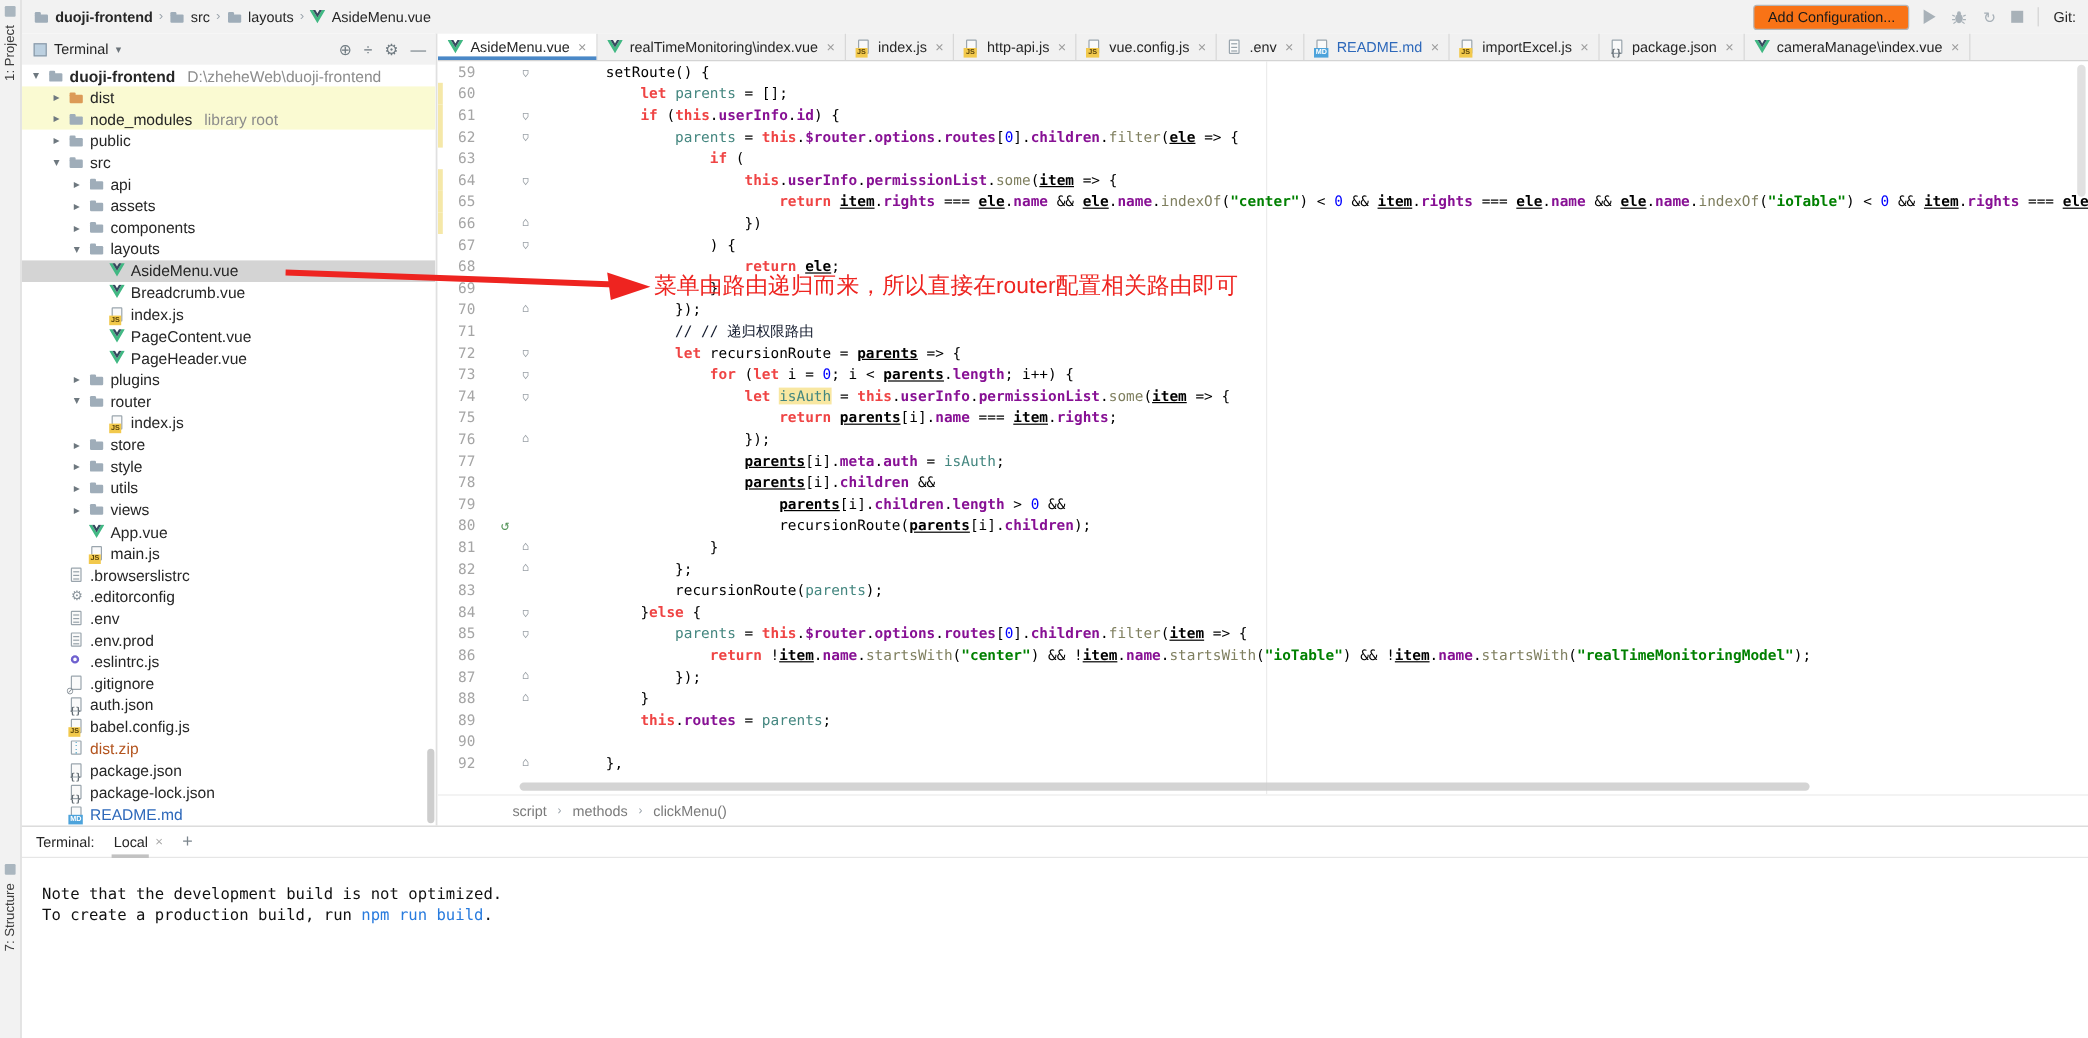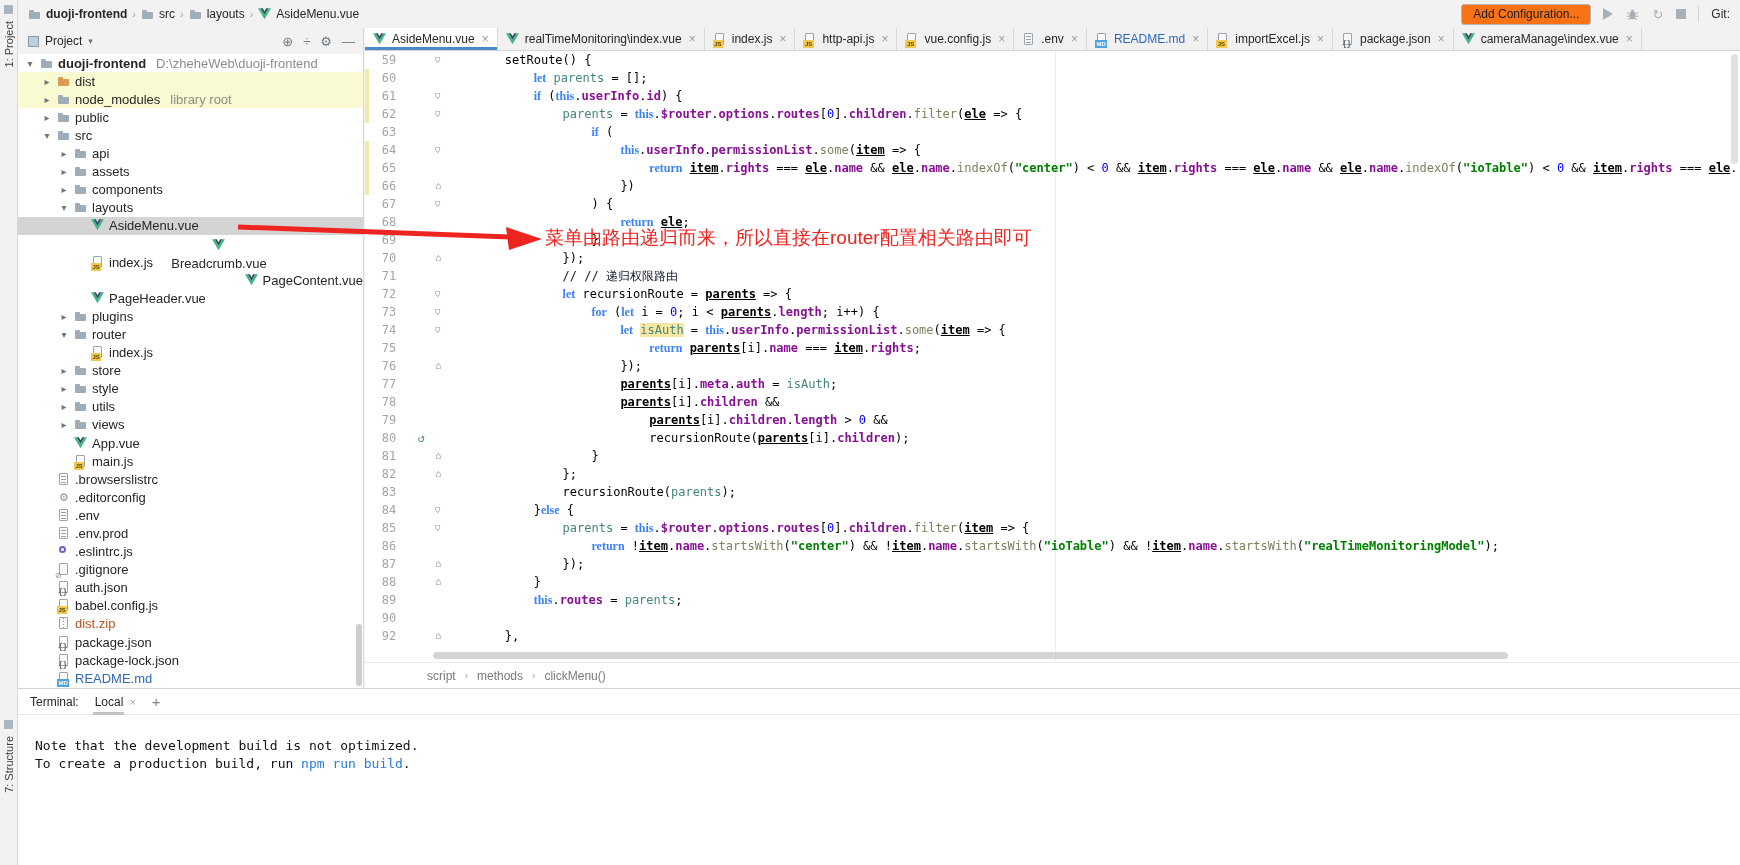--- a/index.html
+++ b/index.html
@@ -73,21 +73,21 @@
 
   .code{position:absolute;top:23px;left:0;right:0;bottom:26px;overflow:hidden;font:12px/18px "DejaVu Sans Mono",monospace;color:#000;}
   .code-row{height:18px;display:flex;white-space:pre;}
   .chg{width:4px;height:18px;flex:none;}
   .chg.on{background:#f5e8a8;}
   .lnum{width:44px;text-align:center;color:#a5a5a5;flex:none;padding-right:4px;}
   .gic{width:16px;flex:none;text-align:center;color:#57965c;font-size:12px;}
   .fold{width:18px;flex:none;text-align:center;color:#9aa0a6;font-size:10px;}
   .fold .fo{display:inline-block;transform:rotate(180deg);}
   .ltext{flex:1;overflow:hidden;}
-  .kw{color:#3b82f6;font-weight:bold;font-family:Liberation Serif, serif;}
+  .kw{color:#ef4444;font-weight:bold;}
   .str{color:#008000;font-weight:bold;}
   .num{color:#0000ff;}
   .cmt{color:#0f172a;}
   .prop{color:#871094;font-weight:600;}
   .call{color:#7f7f5f;}
   .param{font-weight:600;text-decoration:underline;}
   .teal{color:#43867f;}
   .hl{background:#f8e7a1;color:#43867f;}
   .colguide{position:absolute;left:690px;top:23px;bottom:26px;width:1px;background:#ececec;}
   .hscroll{position:absolute;left:68px;width:1075px;bottom:29px;height:7px;background:#ccc;border-radius:4px;opacity:.85;}
@@ -169,21 +169,21 @@
       </div>
     <span class="tb-vline"></span>
     <span class="git-label">Git:</span>
   </div>
 </div>
 
 <div class="project-panel">
   <div class="pp-header">
     <span class="pp-title">
       <span class="pp-ic"></span>
-      <span>Project</span>
+      <span>Terminal</span>
       <span class="caret">▾</span>
     </span>
     <span class="pp-icons">
         <span class="hd-ic">⊕</span>
         <span class="hd-ic">÷</span>
         <span class="hd-ic">⚙</span>
         <span class="hd-ic">—</span>
       </span>
   </div>
   <div class="tree">
@@ -235,37 +235,37 @@
         <span class="tree-label">layouts</span>
       </div>
       <div class="tree-row row-selected" style="padding-left: 57px;">
         <span class="tree-arrow"></span>
         <span class="ic ic-vue"><svg width="13" height="12" viewBox="0 0 16 14">
             <path fill="#41b883" d="M0 0h3.3L8 7.8 12.7 0H16L8 13.6z"></path>
             <path fill="#35495e" d="M3.3 0h2.6L8 3.5 10.1 0h2.6L8 7.8z"></path>
           </svg></span>
         <span class="tree-label">AsideMenu.vue</span>
       </div>
-      <div class="tree-row" style="padding-left: 57px; flex-direction: column;">
+      <div class="tree-row" style="padding-left: 57px;">
         <span class="tree-arrow"></span>
         <span class="ic ic-vue"><svg width="13" height="12" viewBox="0 0 16 14">
             <path fill="#41b883" d="M0 0h3.3L8 7.8 12.7 0H16L8 13.6z"></path>
             <path fill="#35495e" d="M3.3 0h2.6L8 3.5 10.1 0h2.6L8 7.8z"></path>
           </svg></span>
         <span class="tree-label">Breadcrumb.vue</span>
       </div>
       <div class="tree-row" style="padding-left: 57px;">
         <span class="tree-arrow"></span>
         <span class="ic ic-js">
           <span class="fpage"></span>
           <span class="fbadge b-js">JS</span>
         </span>
         <span class="tree-label">index.js</span>
       </div>
-      <div class="tree-row" style="padding-left: 57px; justify-content: flex-end;">
+      <div class="tree-row" style="padding-left: 57px;">
         <span class="tree-arrow"></span>
         <span class="ic ic-vue"><svg width="13" height="12" viewBox="0 0 16 14">
             <path fill="#41b883" d="M0 0h3.3L8 7.8 12.7 0H16L8 13.6z"></path>
             <path fill="#35495e" d="M3.3 0h2.6L8 3.5 10.1 0h2.6L8 7.8z"></path>
           </svg></span>
         <span class="tree-label">PageContent.vue</span>
       </div>
       <div class="tree-row" style="padding-left: 57px;">
         <span class="tree-arrow"></span>
         <span class="ic ic-vue"><svg width="13" height="12" viewBox="0 0 16 14">

